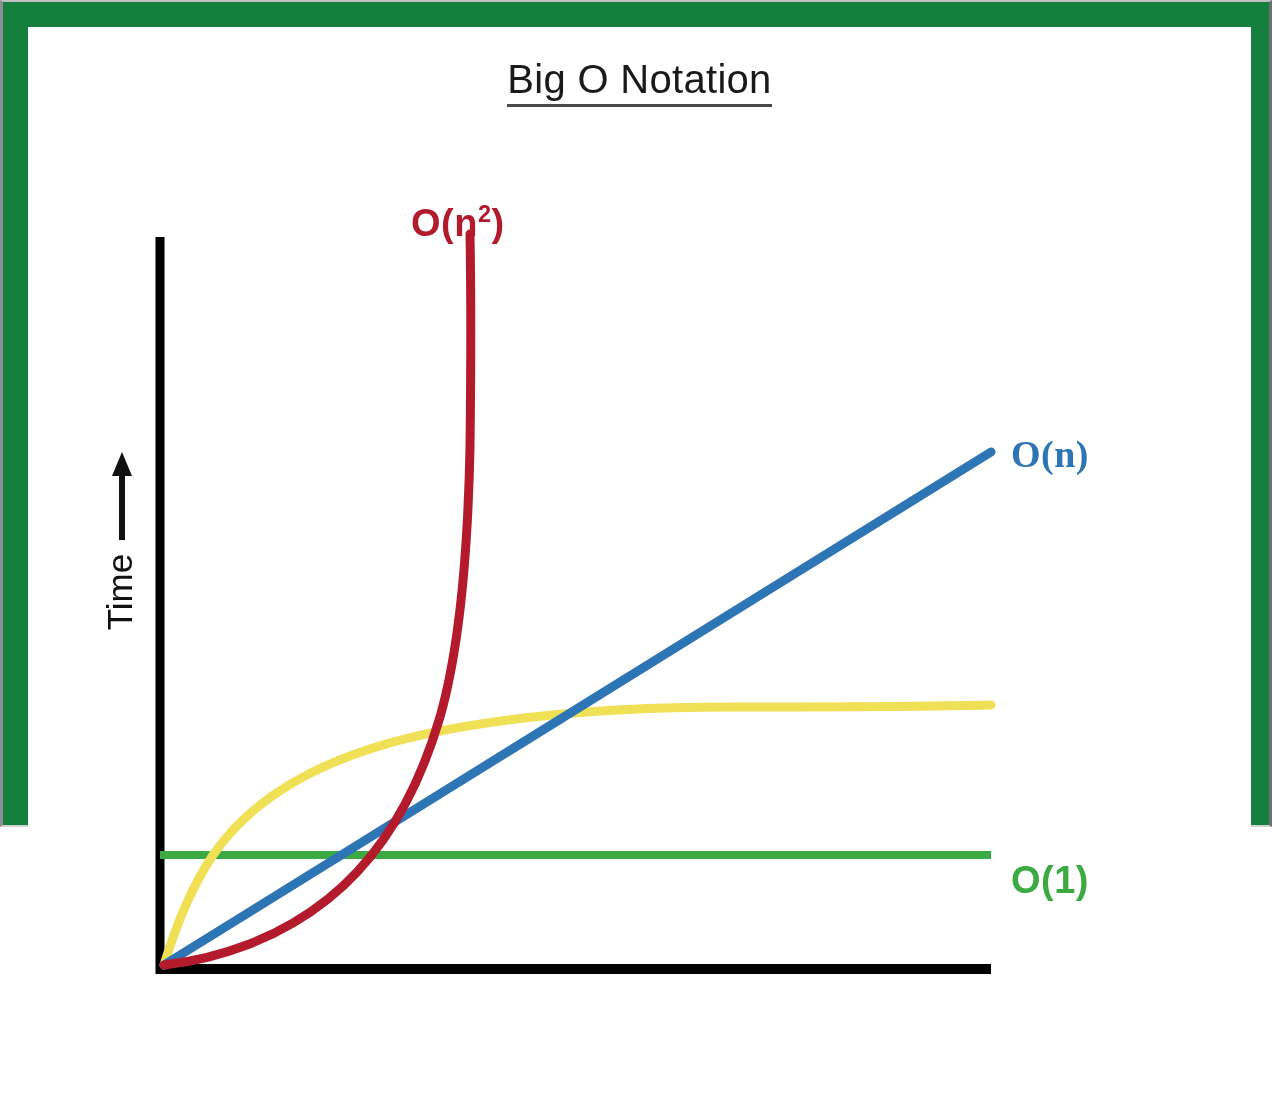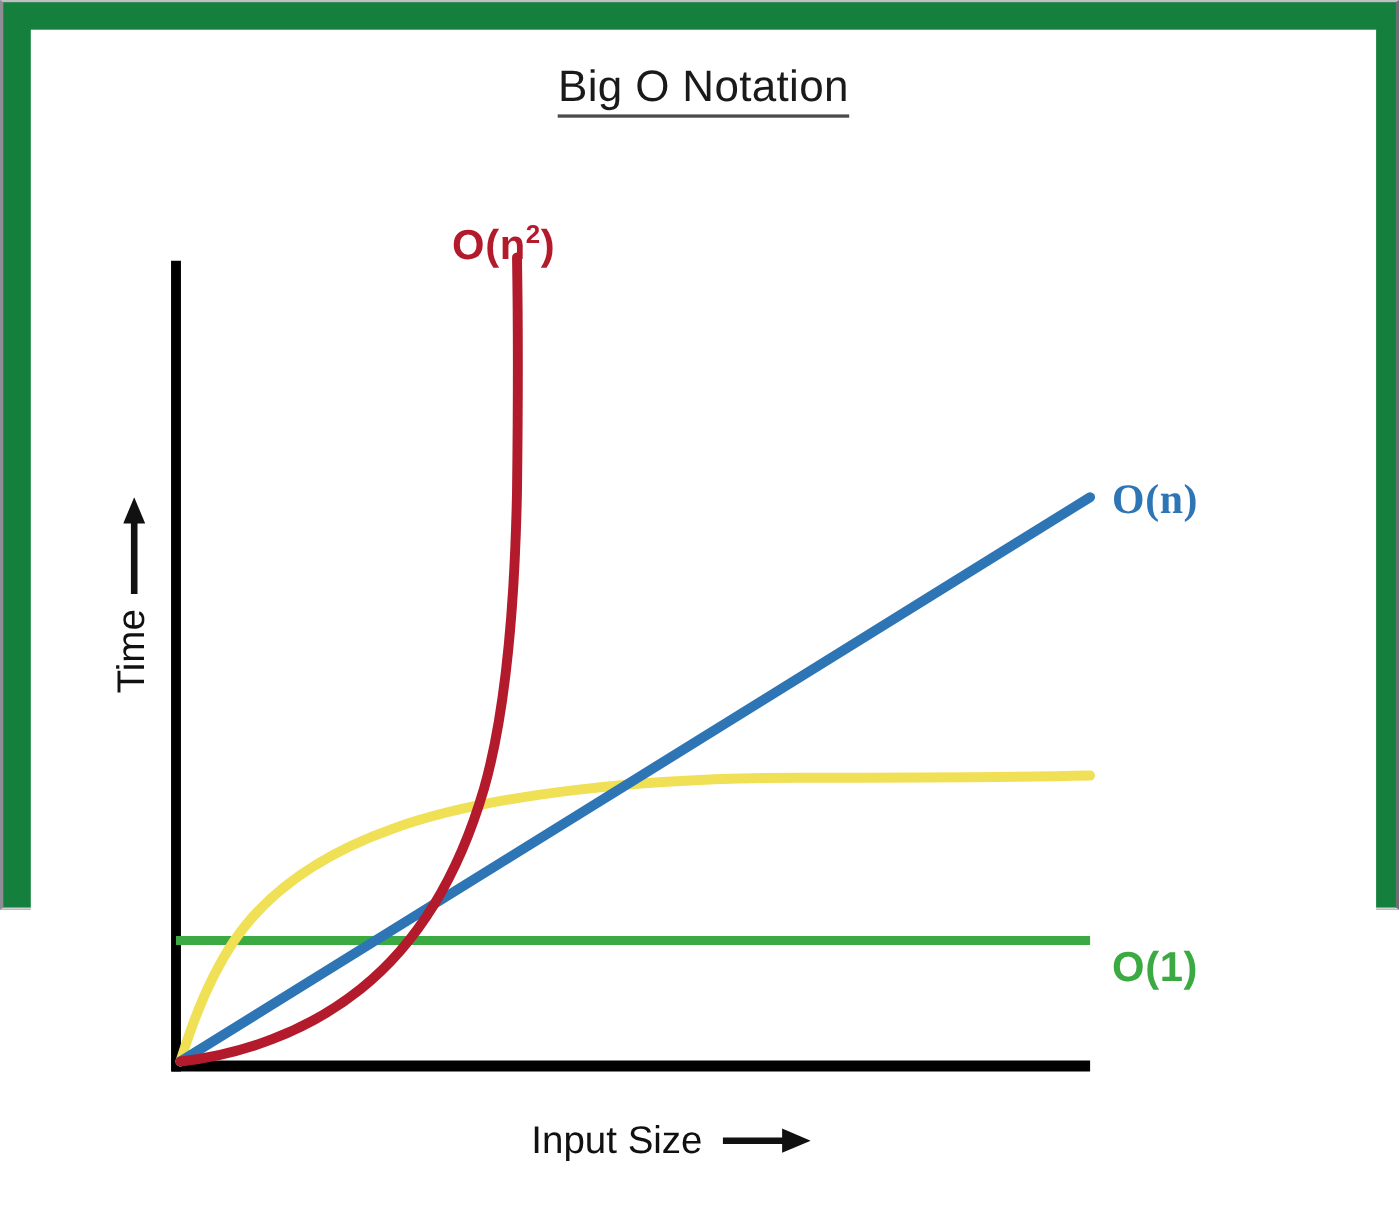--- a/index.html
+++ b/index.html
@@ -158,27 +158,20 @@
     </svg>
 
     <div id="ylabel-group">
       <svg id="ylabel-arrow" viewBox="0 0 20 90">
         <line x1="10" y1="88" x2="10" y2="20" stroke="#111" stroke-width="6"></line>
         <polygon points="10,0 0,24 20,24" fill="#111"></polygon>
       </svg>
       <div id="ylabel-text">Time</div>
     </div>
 
-    <div id="xlabel-group">
-      <span id="xlabel-text">Input Size</span>
-      <svg id="xlabel-arrow" viewBox="0 0 80 26">
-        <line x1="0" y1="13" x2="58" y2="13" stroke="#111" stroke-width="6"></line>
-        <polygon points="80,13 54,2 54,24" fill="#111"></polygon>
-      </svg>
-    </div>
 
     <div class="curve-label" id="label-n2" style="color:#b31b2c"><span>O(n</span><sup>2</sup><span>)</span></div>
 
     <div class="curve-label" id="label-n" style="color:#2e75b6">O(n)</div>
 
 
     <div class="curve-label" id="label-o1" style="color:#3caa43">O(1)</div>
 
   </div>
 </div>

